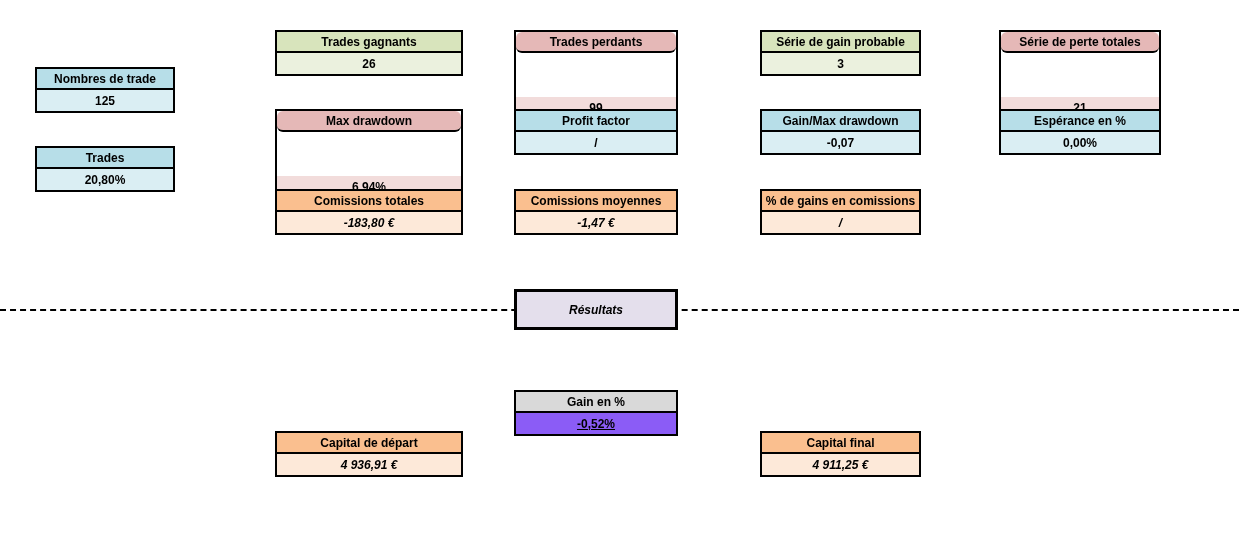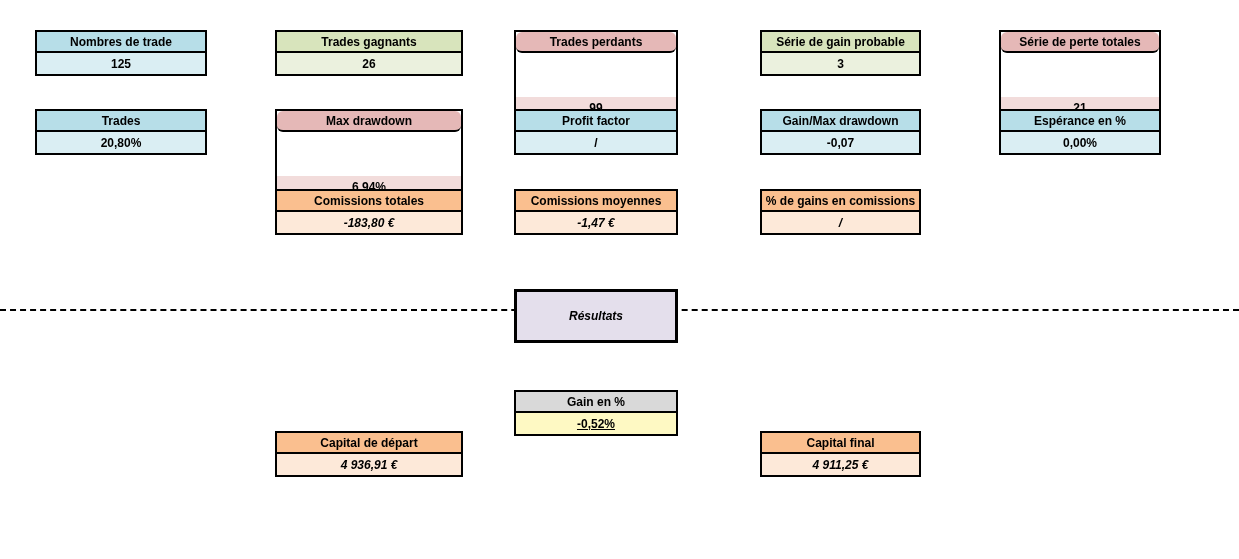--- a/index.html
+++ b/index.html
@@ -10,43 +10,43 @@
   .box{position:absolute;border:2px solid #000;background:#fff;box-sizing:border-box;}
   .hdr{
     height:19px;border-bottom:2px solid #000;display:flex;align-items:center;justify-content:center;
     font-weight:bold;font-size:12px;white-space:nowrap;
   }
   .val{
     height:21px;display:flex;align-items:center;justify-content:center;
     font-weight:bold;font-size:12px;white-space:nowrap;
   }
   
-  .c1{left:35px;width:172px;}
+  .c1{left:35px;width:140px;margin-top:37px;}
   .c2{left:275px;width:188px;}
   .c3{left:514px;width:164px;}
   .c4{left:760px;width:161px;}
   .c5{left:999px;width:162px;}
   
   .r1{top:30px;}
   .r2{top:109px;}
   .r3{top:189px;}
   .r-gainpct{top:390px;}
   .r-capital{top:431px;}
   .r-gaineur{top:470px;}
   
   .blue .hdr{background:#B7DEE8;}   .blue .val{background:#DAEEF3;}
   .green .hdr{background:#D8E4BC;}  .green .val{background:#EBF1DE;}
   .pink .hdr{background:#E5B8B7;border-radius:6px;}   .pink .val{background:#F2DCDB;margin-top:44px;}
   .orange .hdr{background:#FABF8F;} .orange .val{background:#FDE9D9;font-style:italic;}
-  .gray .hdr{background:#D9D9D9;}   .gray .val{background:#fef9c3;text-decoration:underline;}
+  .gray .hdr{background:#D9D9D9;}   .gray .val{background:#8b5cf6;text-decoration:underline;}
   
   .dash-line{position:absolute;left:0;width:1239px;top:309px;border-top:2px dashed #000;z-index:1;}
   
   .results{
-    position:absolute;left:514px;top:289px;width:164px;height:54px;
+    position:absolute;left:514px;top:289px;width:164px;height:41px;
     background:#E4DFEC;border:3px solid #000;box-sizing:border-box;
     display:flex;align-items:center;justify-content:center;
     font-weight:bold;font-style:italic;font-size:12px;z-index:2;
   }
 </style>
 </head>
 <body>
 
 <div id="canvas">
 

